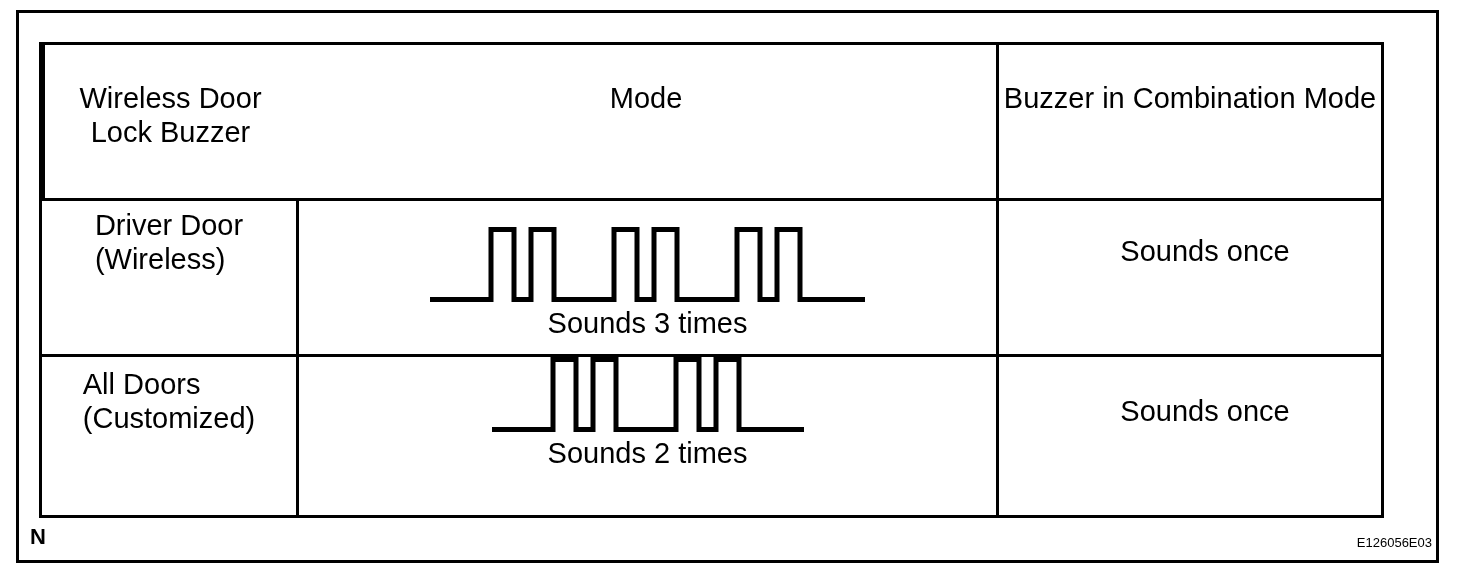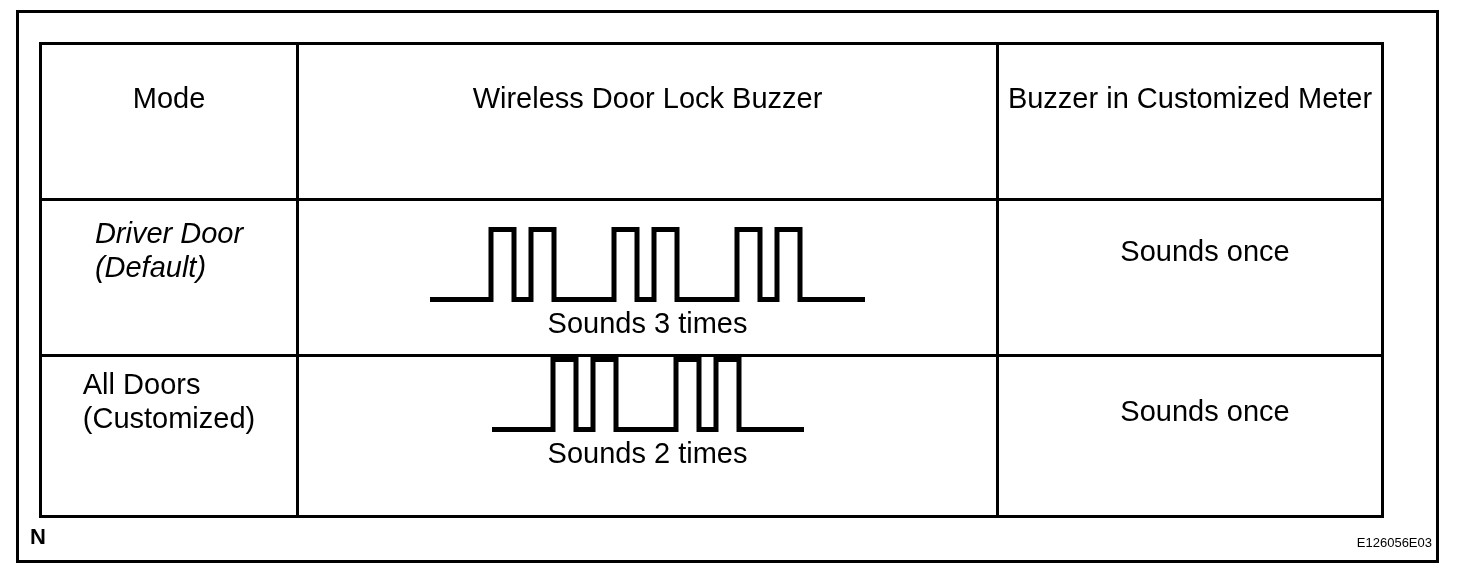--- a/index.html
+++ b/index.html
@@ -48,21 +48,21 @@
   .bt { border-top: 3px solid #000; }
   .header-cell {
     text-align: center;
     padding-top: 36px;
   }
   .mode-cell .mode-block {
     width: max-content;
     margin: 0 auto;
     text-align: left;
   }
-  .mode-cell.row2 .mode-block { margin-top: 15px; font-style: italic; }
+  .mode-cell.row2 .mode-block { margin-top: 7px; }
   .mode-cell.row3 .mode-block { margin-top: 10px; }
   .wave-cell {
     display: flex;
     flex-direction: column;
     align-items: center;
     text-align: right;
   }
   .wave-cell.row2 { padding-top: 26px; }
   .wave-cell.row3 { }
   .wave-label {
@@ -91,28 +91,28 @@
     line-height: 17px;
   }
 </style>
 </head>
 <body>
 
 <div class="outer-border"></div>
 
 <div class="ref-table">
 
+  <div class="cell header-cell bl">Wireless Door Lock Buzzer</div>
   <div class="cell header-cell">Mode</div>
-  <div class="cell header-cell bl">Wireless Door Lock Buzzer</div>
-  <div class="cell header-cell bl">Buzzer in Customized Meter</div>
+  <div class="cell header-cell bl">Buzzer in Combination Mode</div>
 
   <div class="cell mode-cell row2 bt">
     <div class="mode-block">
       <div>Driver Door</div>
-      <div>(Default)</div>
+      <div>(Wireless)</div>
     </div>
   </div>
   <div class="cell wave-cell row2 bl bt">
     <svg xmlns="http://www.w3.org/2000/svg" viewBox="0 0 435 75" width="435" height="75">
       <path fill="none" stroke="#000" stroke-width="5" d="M 0 72.5 H 61 V 2.5 H 84 V 72.5 H 101 V 2.5 H 124 V 72.5 H 184 V 2.5 H 207 V 72.5 H 224 V 2.5 H 247 V 72.5 H 307 V 2.5 H 330 V 72.5 H 347 V 2.5 H 370 V 72.5 H 435"></path>
     </svg>
     <div class="wave-label">Sounds 3 times</div>
   </div>
   <div class="cell meter-cell row2 bl bt">Sounds once</div>
 

